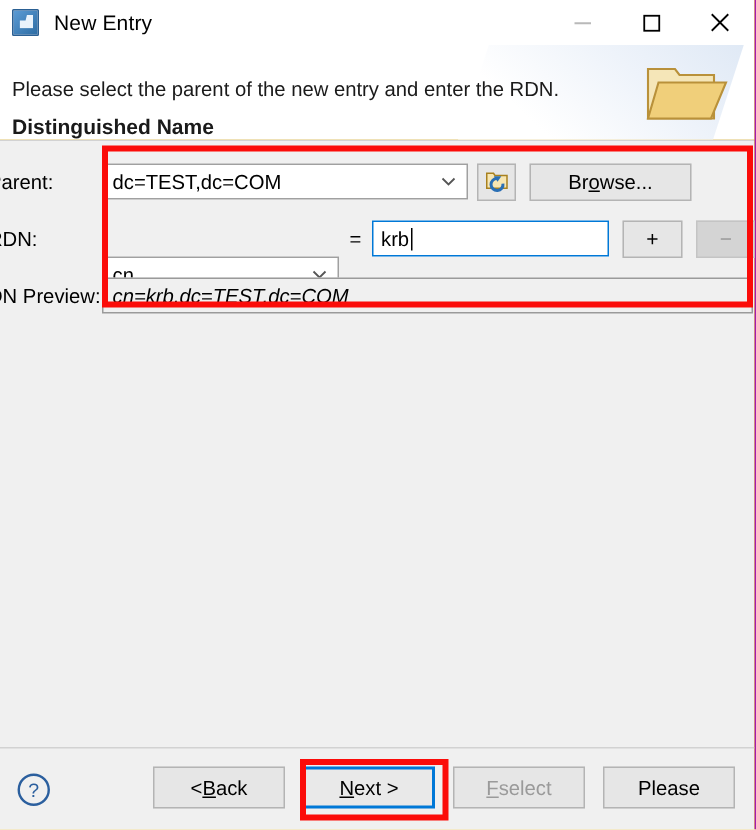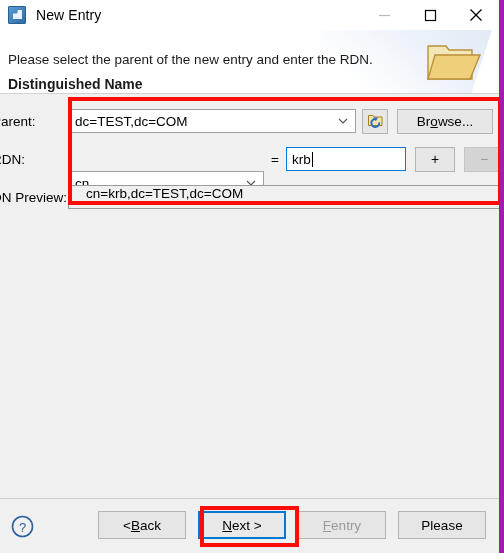--- a/index.html
+++ b/index.html
@@ -12,21 +12,21 @@
     background: #ffffff;
     font-family: "Liberation Sans", sans-serif;
     overflow: hidden;
   }
   .window {
     position: relative;
     width: 504px;
     height: 553px;
     background: #eab308;
     box-sizing: border-box;
-    border-right: 5px solid #a21caf;
+    border-right: 1px solid #a21caf;
     overflow: hidden;
   }
 
   
   .titlebar {
     position: relative;
     height: 30px;
     background: #ffffff;
     display: flex;
     align-items: center;
@@ -158,56 +158,56 @@
     color: #000;
     padding-left: 6px;
   }
   .combo .caret {
     position: absolute;
     right: 7px;
     top: 50%;
     transform: translateY(-50%);
     width: 10px; height: 10px;
   }
-  #parent-combo { width: 288px; }
+  #parent-combo { width: 244px; }
   #rdn-combo    { width: 213px; margin-top: 48px; }
 
   .icon-btn {
     width: 26px; height: 25px;
     margin-left: 6px;
     background: #e6e6e6;
     border: 1px solid #b4b4b4;
     box-sizing: border-box;
     display: flex;
     align-items: center;
     justify-content: center;
     flex: 0 0 auto;
   }
   .browse-btn {
-    width: 96px; height: 25px;
+    width: 108px; height: 25px;
     margin-left: 9px;
     background: #e6e6e6;
     border: 1px solid #b4b4b4;
     box-sizing: border-box;
     display: flex;
     align-items: center;
     justify-content: center;
     font-size: 13.5px;
     color: #000;
     flex: 0 0 auto;
   }
   .eq-sign {
     width: 22px;
     text-align: center;
     font-size: 13.5px;
     color: #000;
     flex: 0 0 auto;
   }
   .value-input {
-    width: 120px; height: 24px;
+    width: 158px; height: 24px;
     background: #ffffff;
     border: 1px solid #0078d7;
     box-sizing: border-box;
     display: flex;
     align-items: center;
     padding-left: 5px;
     font-size: 13.5px;
     color: #000;
     position: relative;
     flex: 0 0 auto;
@@ -233,23 +233,25 @@
   }
   .plus-btn  { background: #e6e6e6; color: #000; }
   .minus-btn { background: #d4d4d4; color: #9a9a9a; border-color: #c4c4c4; }
 
   .preview-box {
     width: 434px; height: 24px;
     background: #f0f0f0;
     border: 1px solid #9a9a9a;
     box-sizing: border-box;
     display: flex;
-    padding-left: 17px;
-    font-size: 13.5px;
-    color: #000;
+    align-items: center;
+    padding-left: 6px;
+    font-size: 13.5px;
+    color: #000;
+    font-style: italic;
   }
 
   
   .annot {
     position: absolute;
     border: 4px solid #fb0c09;
     box-sizing: border-box;
     pointer-events: none;
   }
   #annot-fields {
@@ -396,21 +398,21 @@
         <span>&lt; </span>
           <span class="mn">B</span>
           <span>ack</span>
       </div>
       <div class="fbtn focused">
         <span class="mn">N</span>
           <span>ext &gt;</span>
       </div>
       <div class="fbtn disabled">
         <span class="mn">F</span>
-          <span>entry</span>
+          <span>select</span>
       </div>
       <div class="fbtn">Please</div>
     </div>
   </div>
 
   <div class="annot" id="annot-fields"></div>
   <div class="annot" id="annot-next"></div>
 
 </div>
 

